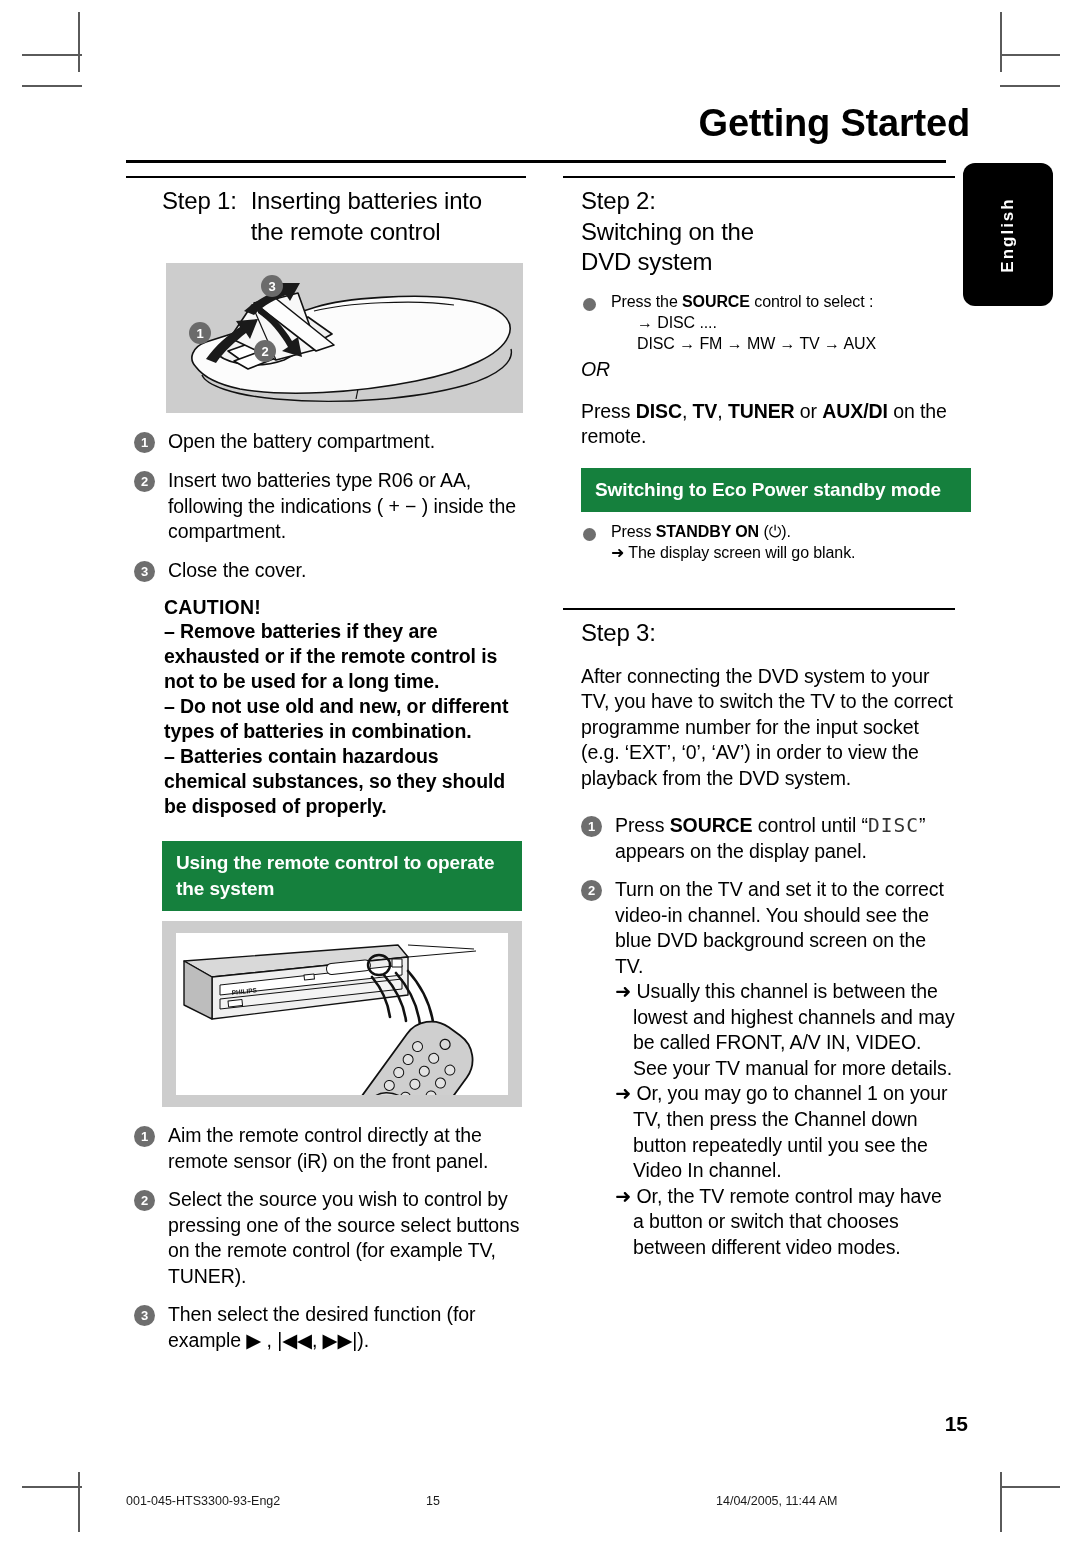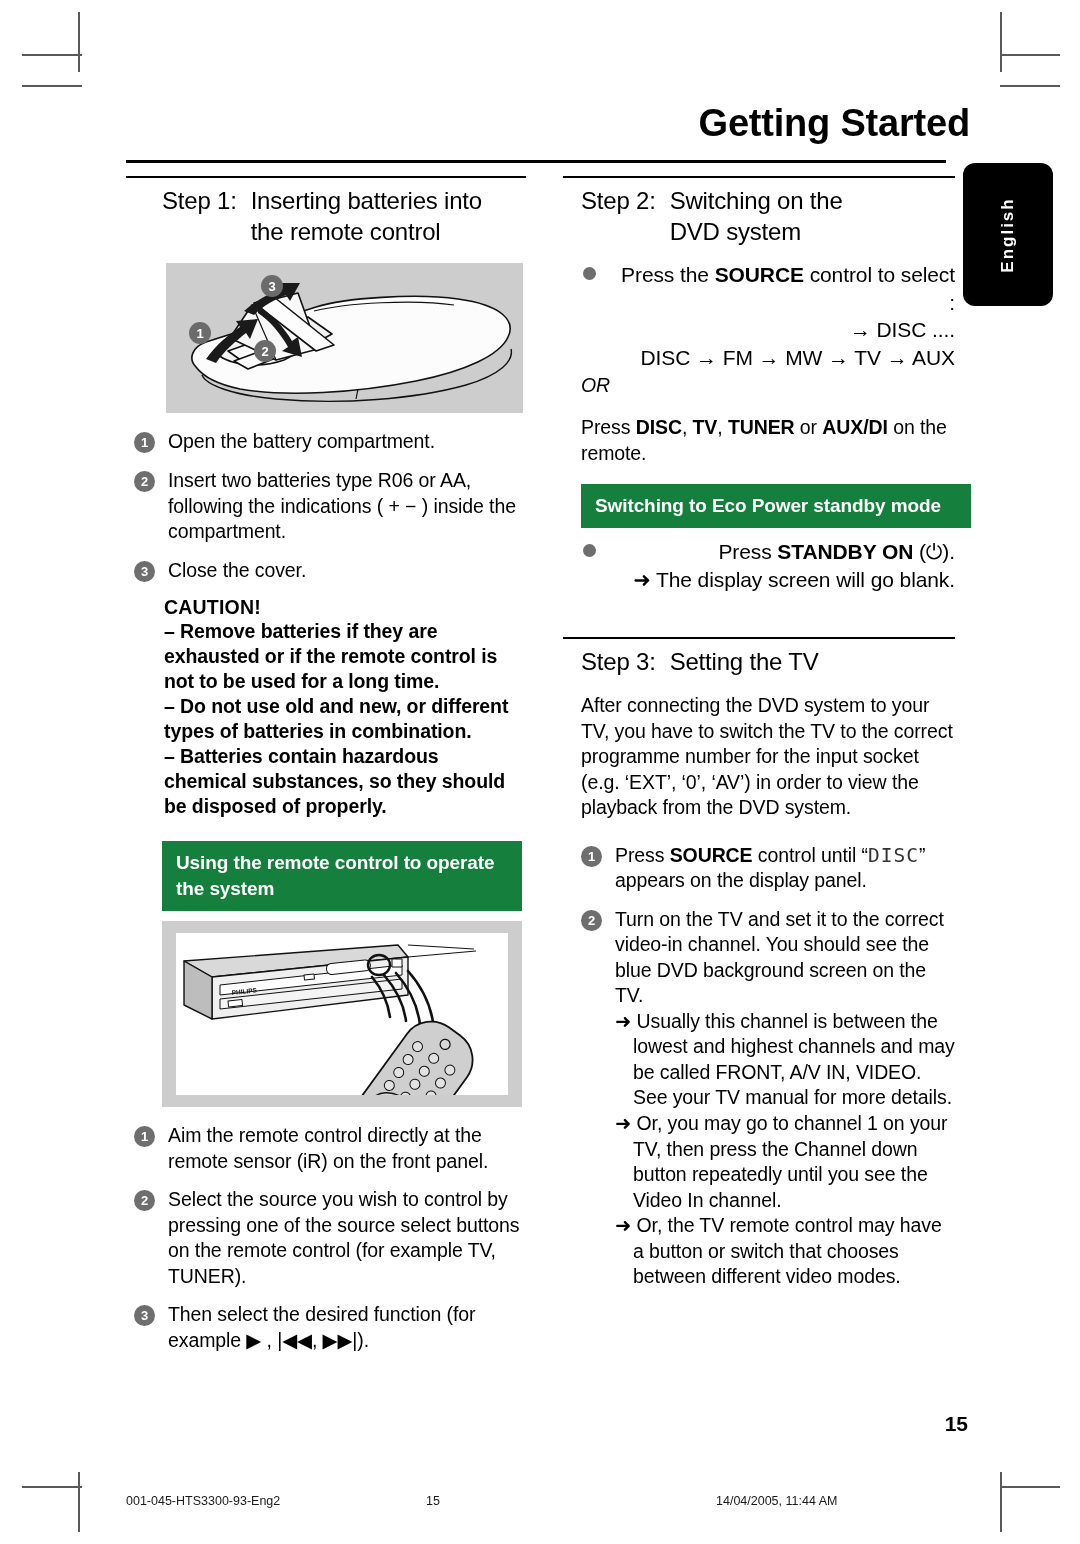--- a/index.html
+++ b/index.html
@@ -51,21 +51,21 @@
   
   .step-head{margin-bottom:0;}
   .step-head .rule{height:2px;background:#000;width:100%;margin-bottom:8px;}
   .step-head .ht{
     display:flex;font-size:24px;font-weight:normal;line-height:1.28;
     letter-spacing:-0.2px;
   }
   .step-head .ht .lab{flex:0 0 auto;padding-right:14px;white-space:nowrap;}
   .step-head .ht .txt{flex:1 1 auto;}
   #step1-head .ht{padding-left:36px;}
-  #step2-head .ht{padding-left:18px;}
+  #step2-head .ht{padding-left:18px;flex-direction:column;}
   #step3-head .ht{padding-left:18px;}
 
   
   .figure{background:#cdcdcd;position:relative;overflow:hidden;}
   #fig-battery{margin:16px 0 0 40px;width:357px;height:150px;}
   #fig-player{margin:10px 0 0 36px;width:360px;height:186px;}
   #fig-player .inner{position:absolute;left:14px;top:12px;width:332px;height:162px;background:#fff;}
 
   
   ol.nlist{list-style:none;margin:0;padding:0;}
@@ -79,21 +79,21 @@
     background:#6e6e6e;color:#fff;
     font-size:13px;font-weight:bold;
     display:flex;align-items:center;justify-content:center;
     line-height:1;
   }
 
   
   ul.blist{list-style:none;margin:0;padding:0;}
   ul.blist li{
     position:relative;padding-left:30px;
-    font-size:21px;line-height:1.31;letter-spacing:-0.1px;text-align:right;
+    font-size:16px;line-height:1.31;letter-spacing:-0.1px;
   }
   ul.blist li .dot{
     position:absolute;left:2px;top:6px;width:13px;height:13px;
     border-radius:50%;background:#6e6e6e;
   }
 
   .arrow-line{display:block;text-indent:-18px;padding-left:18px;}
 
   
   #caution{margin-top:10px;padding-left:38px;}
@@ -368,21 +368,20 @@
           <span class="arrow-line">➜ The display screen will go blank.</span>
         </li>
       </ul>
     </div>
 
     <div id="step3-wrap">
       <div class="step-head" id="step3-head">
         <div class="rule"></div>
         <div class="ht">
           <span class="lab">Step 3:</span>
-          <span class="txt">Setting the TV</span>
         </div>
       </div>
 
       <p class="body" id="step3-para">After connecting the DVD system to your TV, you have to switch the TV to the correct programme number for the input socket (e.g. ‘EXT’, ‘0’, ‘AV’) in order to view the playback from the DVD system.</p>
 
       <ol class="nlist" id="step3-list">
         <li>
           <span class="num">1</span>
           <span>Press </span><span class="b">SOURCE</span><span> control until “</span><span class="lcd">DISC</span><span>” appears on the display panel.</span>
         </li>

